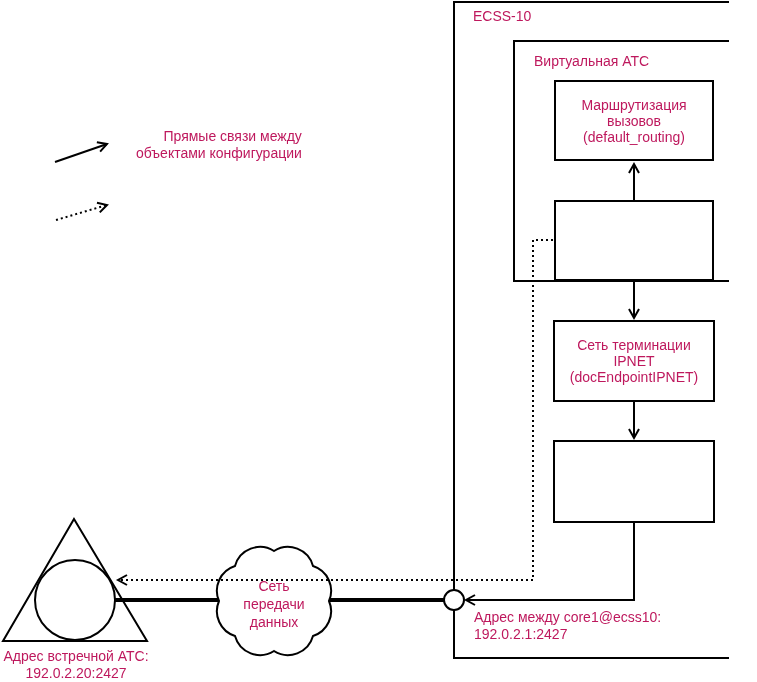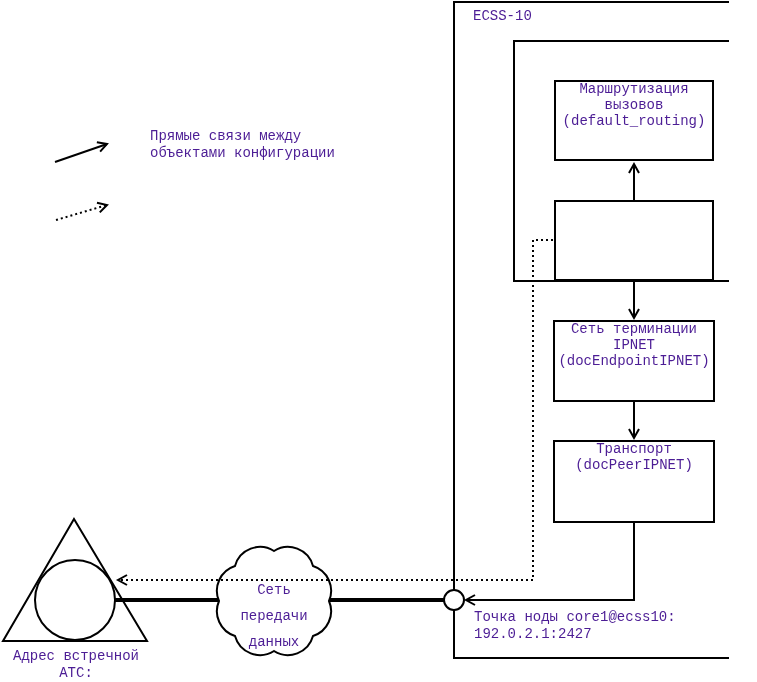--- a/index.html
+++ b/index.html
@@ -1,34 +1,34 @@
 <!DOCTYPE html>
 <html><head>
 <meta charset="utf-8">
 <style>
   html,body { margin:0; padding:0; background:#ffffff; }
   .canvas {
     position:relative;
     width:729px; height:682px;
     background:#ffffff;
-    font-family:Liberation Mono, monospace;
+    font-family:Liberation Sans, sans-serif;
     font-size:14px;
-    color:#4c1d95;
+    color:#be185d;
     overflow:hidden;
   }
   .canvas svg { position:absolute; left:0; top:0; }
   .label {
     position:absolute;
     white-space:pre-line;
     line-height:17px;
   }
   .boxlabel {
     position:absolute;
     display:flex;
-    align-items:flex-start;
+    align-items:center;
     justify-content:center;
     border-radius:22px;
   }
   .boxlabel span {
     white-space:pre-line;
     text-align:center;
     line-height:16px;
   }
   .center { text-align:center; }
 </style>
@@ -68,46 +68,43 @@
     <circle cx="75" cy="600" r="40" fill="none" stroke="#000000" stroke-width="2"></circle>
 
     <circle cx="454" cy="600" r="10" fill="#ffffff" stroke="#000000" stroke-width="2"></circle>
 
     <line x1="55" y1="162" x2="107" y2="144" stroke="#000000" stroke-width="2" marker-end="url(#ah)"></line>
     <line x1="56" y1="220" x2="107" y2="205" stroke="#000000" stroke-width="2" stroke-dasharray="2 3" marker-end="url(#ah)"></line>
   </svg>
 
   <div class="label" style="left:473px; top:8px;">ECSS-10</div>
 
+  <div class="label" style="left:534px; top:53px;">Виртуальная АТС</div>
 
   <div class="boxlabel" style="left:555px; top:81px; width:158px; height:79px;">
     <span>Маршрутизация
 вызовов
 (default_routing)</span>
   </div>
 
 
   <div class="boxlabel" style="left:554px; top:321px; width:160px; height:80px;">
     <span>Сеть терминации
 IPNET
 (docEndpointIPNET)</span>
   </div>
 
-  <div class="boxlabel" style="left:554px; top:441px; width:160px; height:81px;">
-    <span>Транспорт
-(docPeerIPNET)</span>
-  </div>
 
-  <div class="label" style="left:150px; top:128px;">Прямые связи между
+  <div class="label" style="left:136px; top:128px;text-align:right;">Прямые связи между
 объектами конфигурации</div>
 
 
-  <div class="label center" style="left:207px; top:577px; width:134px; line-height:26px;">Сеть
+  <div class="label center" style="left:207px; top:577px; width:134px; line-height:18px;">Сеть
 передачи
 данных</div>
 
-  <div class="label" style="left:474px; top:609px;">Точка ноды core1@ecss10:
+  <div class="label" style="left:474px; top:609px;">Адрес между core1@ecss10:
 192.0.2.1:2427</div>
 
   <div class="label center" style="left:0px; top:648px; width:152px;">Адрес встречной АТС:
 192.0.2.20:2427</div>
 
 </div>
 
 </body></html>

